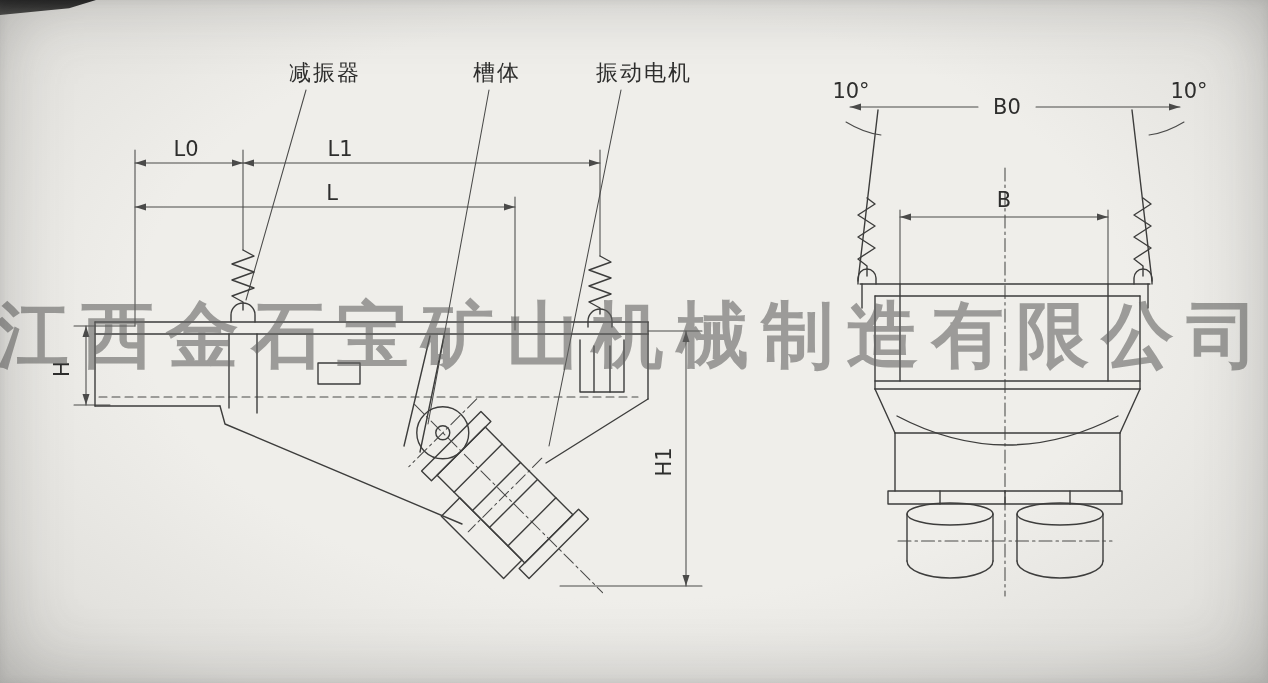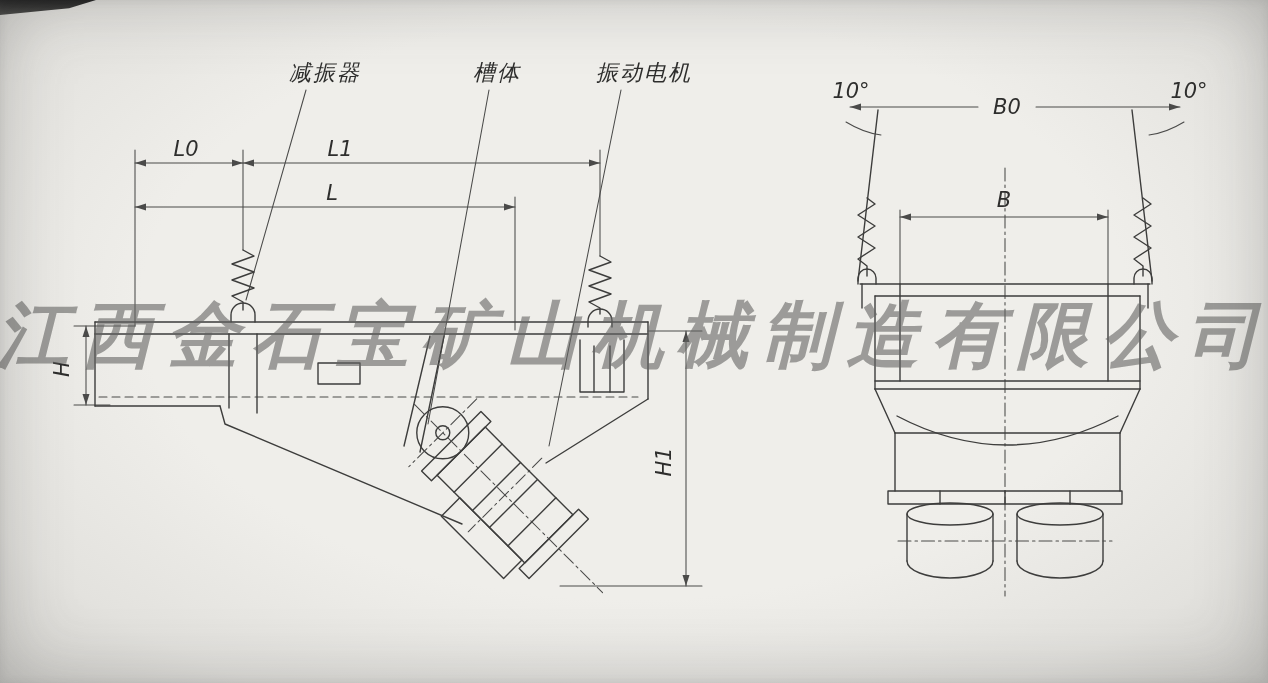--- a/index.html
+++ b/index.html
@@ -3,21 +3,20 @@
 <meta charset="utf-8">
 <style>
   html,body{margin:0;padding:0;background:#cfcecb;}
   .page{
     position:relative;
     width:1268px;height:683px;
     margin:0 auto;
     background:radial-gradient(ellipse at 50% 45%, #efeeea 55%, #e3e2de 82%, #d2d1cd 100%);
     overflow:hidden;
     font-family:"Liberation Sans",sans-serif;
-    font-style:italic;
   }
   .page::after{
     content:"";position:absolute;inset:0;z-index:5;pointer-events:none;
     box-shadow:inset 0 0 70px rgba(70,70,68,.28), inset 0 0 10px rgba(90,90,88,.12);
   }
   .corner-mark{
     position:absolute;top:0;left:0;width:96px;height:15px;z-index:4;
     background:linear-gradient(to bottom,#1d1d1d,#4a4a48);
     clip-path:polygon(0 0,100% 0,72% 55%,0 100%);
   }

